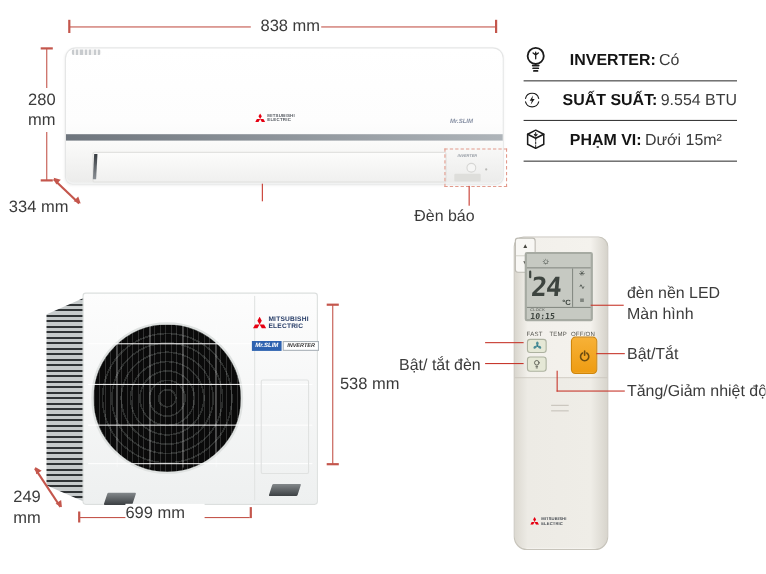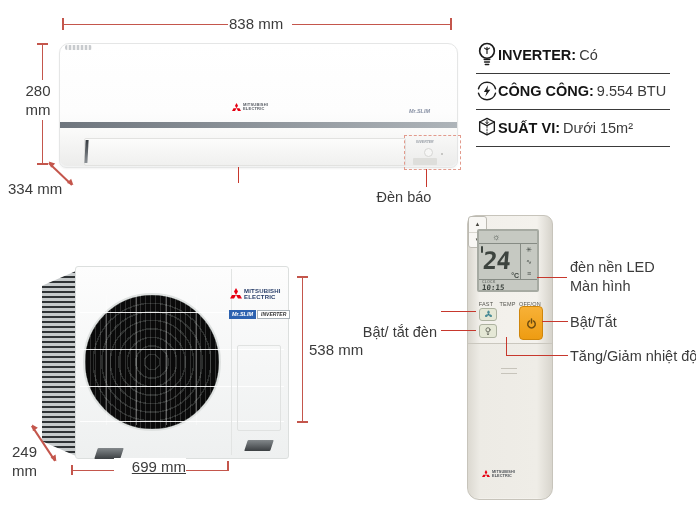--- a/index.html
+++ b/index.html
@@ -28,21 +28,21 @@
      background:linear-gradient(180deg,#fbfbfa,#ececeb);border-radius:0 0 7px 7px;}
   .ac-flap{position:absolute;left:24px;top:10px;width:320px;height:26px;
      background:linear-gradient(180deg,#fcfcfb,#f0f0ef);border:1px solid #e2e2e0;border-radius:2px;}
   .ac-flap-accent{position:absolute;left:0;top:1px;width:3px;height:23px;
      background:linear-gradient(180deg,#373c41,#8b9095);transform:rotate(3deg);}
   .dashed-box{position:absolute;left:404px;top:135px;width:55px;height:33px;border:1px dashed #e29a8c;}
   .logo-row{position:absolute;display:flex;align-items:flex-start;gap:2px;}
   .logo-txt{font-weight:bold;color:#565b62;line-height:1.05;letter-spacing:.2px;}
   
   .specs{position:absolute;left:476px;top:37px;width:194px;}
-  .spec-row{display:flex;align-items:center;gap:0;height:35.5px;border-bottom:1.6px solid #3a3a3a;}
+  .spec-row{display:flex;align-items:center;gap:20px;height:35.5px;border-bottom:1.6px solid #3a3a3a;}
   .spec-label{font-size:14.5px;font-weight:bold;color:#141414;white-space:nowrap;}
   .spec-value{font-size:14.5px;color:#3a3a3a;margin-left:3px;white-space:nowrap;}
   
   .out-side{position:absolute;left:42px;top:271px;width:34px;height:185px;
      clip-path:polygon(100% 0%,100% 100%,0% 92%,0% 8%);
      background:repeating-linear-gradient(180deg,#2f3335 0 2px,#c6cacb 2px 5px);}
   .out-front{position:absolute;left:75px;top:266px;width:212px;height:191px;
      background:linear-gradient(180deg,#fdfdfd,#eef0f0);border:1px solid #dcdfde;border-radius:3px;}
   .out-fan{position:absolute;left:7px;top:26px;width:134px;height:134px;border-radius:50%;
      border:2px solid #dfe2e1;
@@ -93,21 +93,21 @@
   .rc-dash{position:absolute;left:33px;width:16px;height:1px;background:#c7c4bb;}
   .tiny-brand{font-weight:bold;color:#4a4f55;line-height:1.05;letter-spacing:.1px;}
 </style>
 </head>
 <body>
 
 <div class="canvas">
 
   <div class="dim-tick" style="left:62px;top:18px;width:1.5px;height:12px;"></div>
   <div class="dim-line" style="left:63px;top:24px;width:165px;height:1.2px;"></div>
-  <div class="dim-text" style="left:229px;top:15px;width:62px;text-align:left;">838 mm</div>
+  <div class="dim-text" style="left:229px;top:15px;width:62px;text-align:right;">838 mm</div>
   <div class="dim-line" style="left:292px;top:24px;width:158px;height:1.2px;"></div>
   <div class="dim-tick" style="left:450px;top:18px;width:1.5px;height:12px;"></div>
 
   <div class="dim-tick" style="left:37px;top:43px;width:11px;height:1.5px;"></div>
   <div class="dim-line" style="left:42px;top:44px;width:1.2px;height:36px;"></div>
   <div class="dim-text" style="left:17px;top:82px;width:42px;text-align:center;">
     <div>280</div>
     <div>mm</div>
   </div>
   <div class="dim-line" style="left:42px;top:120px;width:1.2px;height:44px;"></div>
@@ -160,30 +160,30 @@
         <path d="M9 20 h6 M9.4 22.7 h5.2 M10.2 25.3 h3.6" stroke-width="1.7"></path>
       </svg>
       <div><span class="spec-label">INVERTER:</span><span class="spec-value">Có</span></div>
     </div>
     <div class="spec-row">
       <svg width="22" height="22" viewBox="0 0 24 24" fill="none" stroke="#1c1c1c" stroke-linecap="round">
         <path d="M2.73 9.52 A9.6 9.6 0 0 1 21.27 9.52" stroke-width="1.6"></path>
         <path d="M2.73 14.48 A9.6 9.6 0 0 0 21.27 14.48" stroke-width="1.6"></path>
         <path d="M13.2 5.6 L8.6 13 h3 L10 18.4 L15.6 10.6 h-3.2 Z" fill="#1c1c1c" stroke="none"></path>
       </svg>
-      <div><span class="spec-label">CÔNG CÔNG:</span><span class="spec-value">9.554 BTU</span></div>
+      <div><span class="spec-label">SUẤT SUẤT:</span><span class="spec-value">9.554 BTU</span></div>
     </div>
     <div class="spec-row">
       <svg width="22" height="25" viewBox="0 0 24 26" fill="none" stroke="#1c1c1c" stroke-linejoin="round" stroke-linecap="round">
         <path d="M12 3 L20 7 L12 11 L4 7 Z" stroke-width="1.5"></path>
         <path d="M4 7 V17 L12 21 L20 17 V7" stroke-width="1.5"></path>
         <path d="M12 11 V21" stroke-width="1" stroke-dasharray="2 1.6"></path>
         <path d="M12 5.2 v3.4 M10.6 7.2 L12 8.9 L13.4 7.2" stroke-width="1"></path>
       </svg>
-      <div><span class="spec-label">SUẤT VI:</span><span class="spec-value">Dưới 15m²</span></div>
+      <div><span class="spec-label">PHẠM VI:</span><span class="spec-value">Dưới 15m²</span></div>
     </div>
   </div>
 
   <div class="out-side"></div>
   <div class="out-front">
     <div class="out-fan"></div>
     <div class="out-vwire" style="left:30px;"></div>
     <div class="out-vwire" style="left:60px;"></div>
     <div class="out-vwire" style="left:90px;"></div>
     <div class="out-vwire" style="left:120px;"></div>
@@ -213,21 +213,21 @@
   <div class="out-foot" style="left:246px;top:440px;"></div>
 
   <div class="dim-tick" style="left:297px;top:276px;width:11px;height:1.5px;"></div>
   <div class="dim-line" style="left:302px;top:277px;width:1.2px;height:145px;"></div>
   <div class="dim-tick" style="left:297px;top:421px;width:11px;height:1.5px;"></div>
   <div class="dim-text" style="left:309px;top:341px;text-align:center;">538 mm</div>
 
   <div class="dim-tick" style="left:71px;top:465px;width:1.5px;height:10px;"></div>
   <div class="dim-line" style="left:72px;top:470px;width:155px;height:1.2px;"></div>
   <div class="dim-tick" style="left:227px;top:461px;width:1.5px;height:10px;"></div>
-  <div class="dim-text" style="left:114px;top:458px;width:72px;text-align:right;background:#fff;text-decoration:underline;">699 mm</div>
+  <div class="dim-text" style="left:114px;top:458px;width:72px;text-align:left;background:#fff;">699 mm</div>
 
   <div class="diag" style="left:32px;top:425px;width:42px;transform:rotate(56.5deg);">
     <div class="ah ah-l"></div>
     <div class="ah ah-r"></div>
   </div>
   <div class="dim-text" style="left:12px;top:443px;">
     <div>249</div>
     <div>mm</div>
   </div>
 

